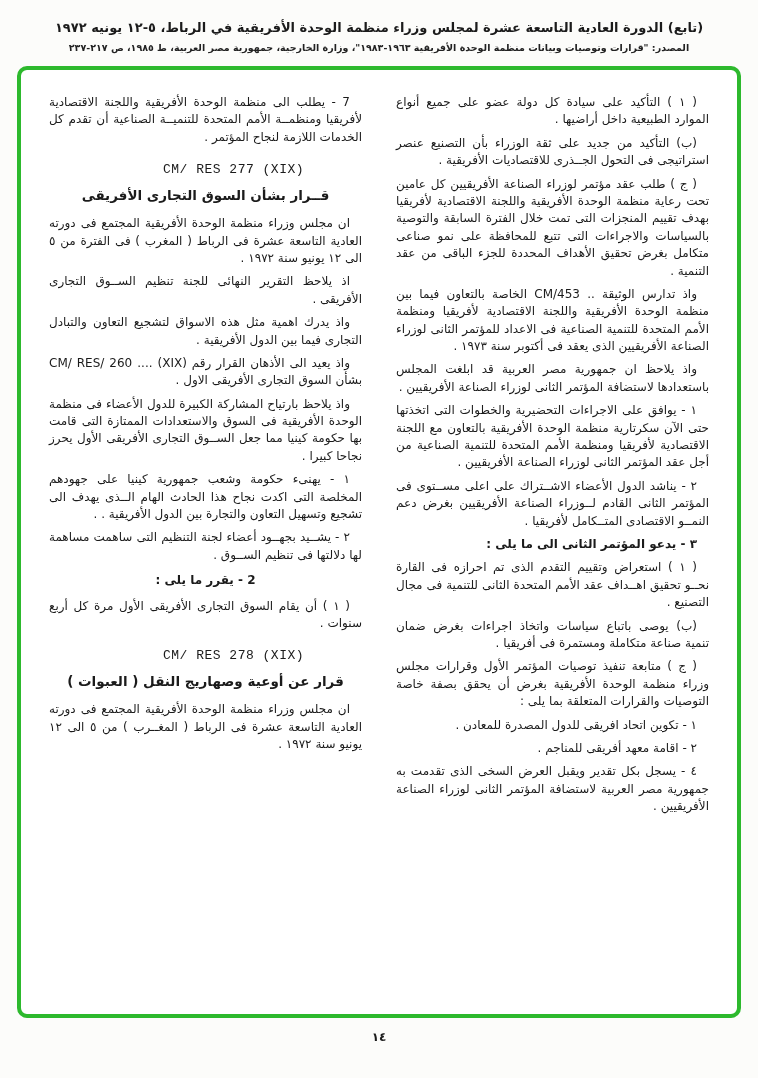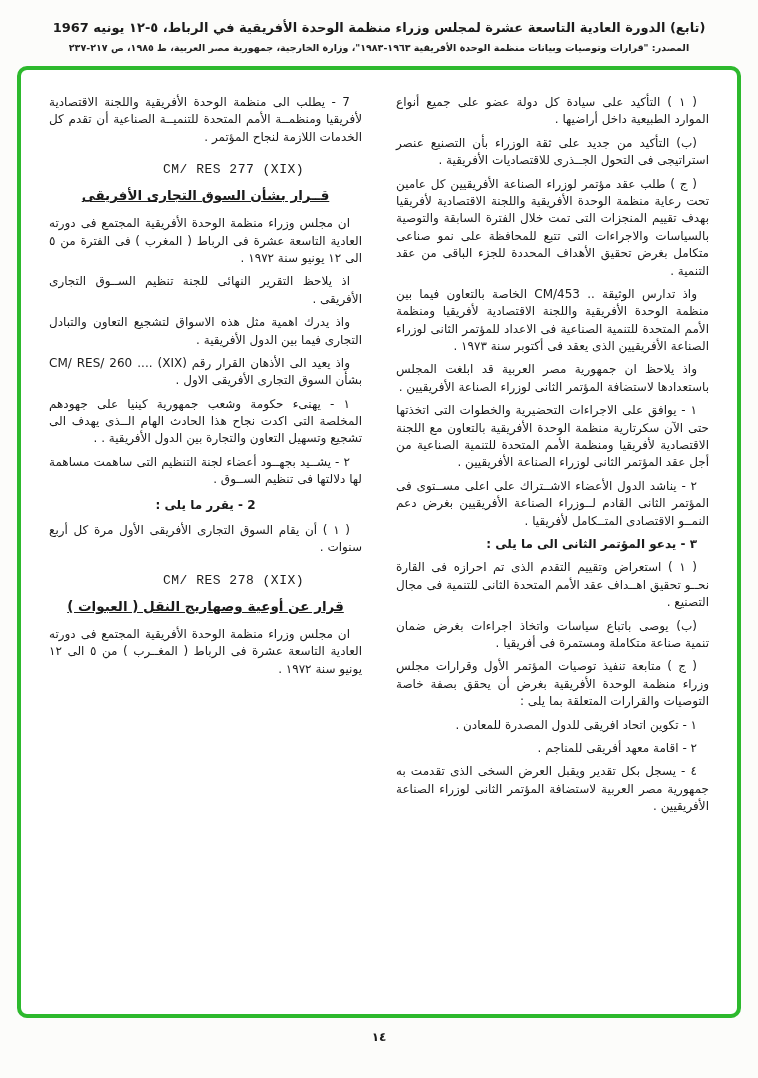--- a/index.html
+++ b/index.html
@@ -54,35 +54,34 @@
     font-size:13px; letter-spacing:0.5px;
     padding-left:56px;
     margin:16px 0 10px;
     white-space:nowrap;
   }
   .heading {
     direction:rtl;
     font-weight:bold; text-align:center;
     font-size:13.5px;
     margin:6px 0 12px;
-    text-decoration:underline;
   }
 
   .footer {
     text-align:center;
     margin-top:12px;
     font-size:12px; font-weight:bold;
   }
 </style>
 </head>
 <body>
 
 <div class="page">
 
-  <div class="hdr1">(تابع) الدورة العادية التاسعة عشرة لمجلس وزراء منظمة الوحدة الأفريقية في الرباط، ٥-١٢ يونيه 1967</div>
+  <div class="hdr1">(تابع) الدورة العادية التاسعة عشرة لمجلس وزراء منظمة الوحدة الأفريقية في الرباط، ٥-١٢ يونيه ١٩٧٢</div>
   <div class="hdr2">المصدر: "قرارات وتوصيات وبيانات منظمة الوحدة الأفريقية ١٩٦٣-١٩٨٣"، وزارة الخارجية، جمهورية مصر العربية، ط ١٩٨٥، ص ٢١٧-٢٣٧</div>
 
   <div class="frame" style="border-color: rgb(45, 185, 45);">
     <div class="cols">
 
       <section class="col">
         <p class="para" dir="rtl">( ١ ) التأكيد على سيادة كل دولة عضو على جميع أنواع الموارد الطبيعية داخل أراضيها .</p>
         <p class="para" dir="rtl">(ب) التأكيد من جديد على ثقة الوزراء بأن التصنيع عنصر استراتيجى فى التحول الجــذرى للاقتصاديات الأفريقية .</p>
         <p class="para" dir="rtl">( ج ) طلب عقد مؤتمر لوزراء الصناعة الأفريقيين كل عامين تحت رعاية منظمة الوحدة الأفريقية واللجنة الاقتصادية لأفريقيا بهدف تقييم المنجزات التى تمت خلال الفترة السابقة والتوصية بالسياسات والاجراءات التى تتبع للمحافظة على نمو صناعى متكامل بغرض تحقيق الأهداف المحددة للجزء الباقى من عقد التنمية .</p>
         <p class="para" dir="rtl">واذ تدارس الوثيقة .. CM/453 الخاصة بالتعاون فيما بين منظمة الوحدة الأفريقية واللجنة الاقتصادية لأفريقيا ومنظمة الأمم المتحدة للتنمية الصناعية فى الاعداد للمؤتمر الثانى لوزراء الصناعة الأفريقيين الذى يعقد فى أكتوبر سنة ١٩٧٣ .</p>
@@ -99,20 +98,21 @@
       </section>
 
       <section class="col">
         <p class="para" dir="rtl">7 - يطلب الى منظمة الوحدة الأفريقية واللجنة الاقتصادية لأفريقيا ومنظمــة الأمم المتحدة للتنميــة الصناعية أن تقدم كل الخدمات اللازمة لنجاح المؤتمر .</p>
         <p class="code">CM/ RES 277 (XIX)</p>
         <h2 class="heading">قــرار بشأن السوق التجارى الأفريقى</h2>
         <p class="para" dir="rtl">ان مجلس وزراء منظمة الوحدة الأفريقية المجتمع فى دورته العادية التاسعة عشرة فى الرباط ( المغرب ) فى الفترة من ٥ الى ١٢ يونيو سنة ١٩٧٢ .</p>
         <p class="para" dir="rtl">اذ يلاحظ التقرير النهائى للجنة تنظيم الســوق التجارى الأفريقى .</p>
         <p class="para" dir="rtl">واذ يدرك اهمية مثل هذه الاسواق لتشجيع التعاون والتبادل التجارى فيما بين الدول الأفريقية .</p>
         <p class="para" dir="rtl">واذ يعيد الى الأذهان القرار رقم CM/ RES/ 260 .... (XIX) بشأن السوق التجارى الأفريقى الاول .</p>
+        <p class="para" dir="rtl">واذ يلاحظ بارتياح المشاركة الكبيرة للدول الأعضاء فى منظمة الوحدة الأفريقية فى السوق والاستعدادات الممتازة التى قامت بها حكومة كينيا مما جعل الســوق التجارى الأفريقى الأول يحرز نجاحا كبيرا .</p>
         <p class="para" dir="rtl">١ - يهنىء حكومة وشعب جمهورية كينيا على جهودهم المخلصة التى اكدت نجاح هذا الحادث الهام الــذى يهدف الى تشجيع وتسهيل التعاون والتجارة بين الدول الأفريقية . .</p>
         <p class="para" dir="rtl">٢ - يشــيد بجهــود أعضاء لجنة التنظيم التى ساهمت مساهمة لها دلالتها فى تنظيم الســوق .</p>
         <p class="para bold-center" dir="rtl">2 - يقرر ما يلى :</p>
         <p class="para" dir="rtl">( ١ ) أن يقام السوق التجارى الأفريقى الأول مرة كل أربع سنوات .</p>
         <p class="code">CM/ RES 278 (XIX)</p>
         <h2 class="heading">قرار عن أوعية وصهاريج النقل ( العبوات )</h2>
         <p class="para" dir="rtl">ان مجلس وزراء منظمة الوحدة الأفريقية المجتمع فى دورته العادية التاسعة عشرة فى الرباط ( المغــرب ) من ٥ الى ١٢ يونيو سنة ١٩٧٢ .</p>
       </section>
 
     </div>

